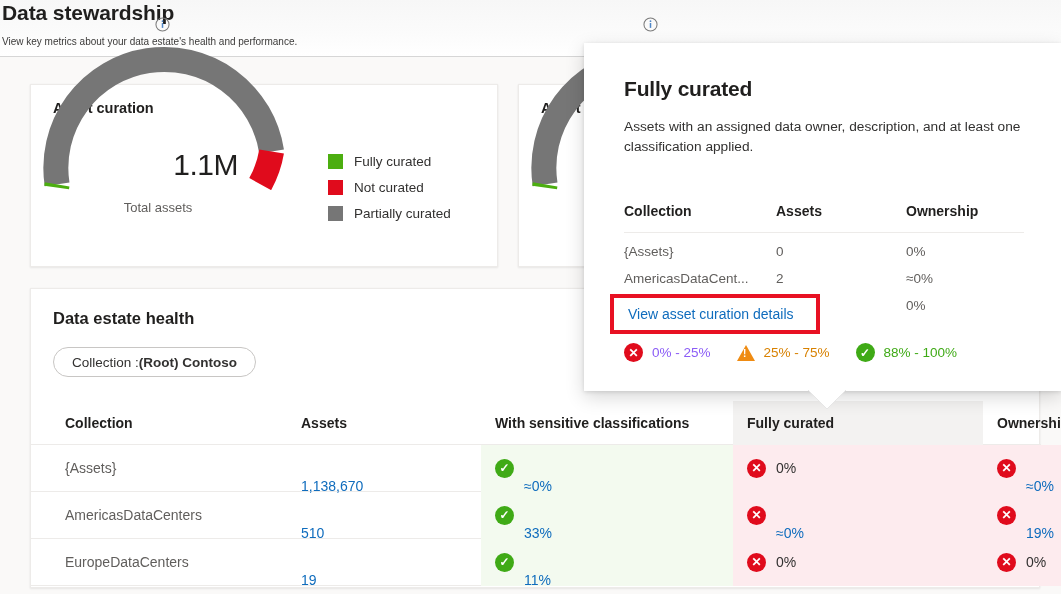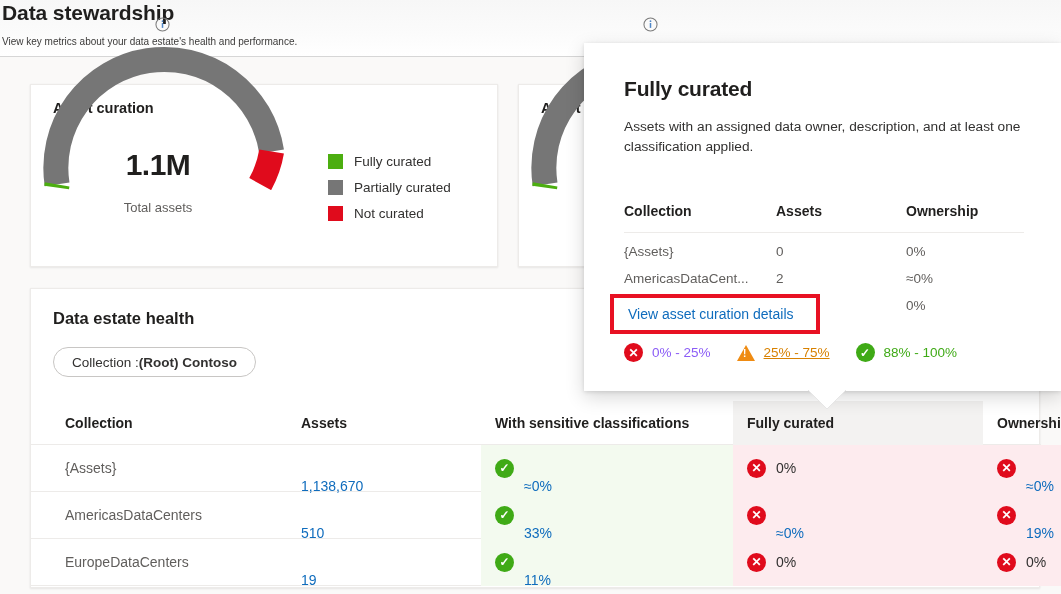--- a/index.html
+++ b/index.html
@@ -53,22 +53,23 @@
 
   
   .gauge { position:absolute; }
   #gauge-1 { left:28px; top:40px; }
   #gauge-2 { left:516px; top:40px; }
 
   .gauge-center {
     position:absolute; width:160px; text-align:center;
   }
   .gauge-total {
-    font-size:30px; font-weight:700; color:#201f1e; line-height:1;
+    font-size:30px; font-weight:400; color:#201f1e; line-height:1;
     letter-spacing:-0.5px;
+    text-align:right;
   }
   .gauge-caption { font-size:13px; color:#605e5c; margin-top:20px; }
   #gauge-center-1 { left:78px; top:150px; }
 
   
   .legend { position:absolute; left:328px; top:148px; }
   .legend-row { display:flex; align-items:center; height:26px; }
   .legend-swatch { width:15px; height:15px; flex:0 0 15px; }
   .legend-label { margin-left:11px; font-size:13.5px; color:#323130; }
 
@@ -200,26 +201,26 @@
   <div class="gauge-total">1.1M</div>
   <div class="gauge-caption">Total assets</div>
 </div>
 
 <div class="legend">
   <div class="legend-row">
     <span class="legend-swatch" style="background:#4cae10;"></span>
     <span class="legend-label">Fully curated</span>
   </div>
   <div class="legend-row">
+    <span class="legend-swatch" style="background:#e00b1c;"></span>
+    <span class="legend-label">Not curated</span>
+  </div>
+  <div class="legend-row">
     <span class="legend-swatch" style="background:#767676;"></span>
     <span class="legend-label">Partially curated</span>
-  </div>
-  <div class="legend-row">
-    <span class="legend-swatch" style="background:#e00b1c;"></span>
-    <span class="legend-label">Not curated</span>
   </div>
 </div>
 
 <div class="card" id="card-asset-curation-2">
   <div class="card-title">Asset c</div>
 </div>
 <svg class="gauge" id="gauge-2" width="262" height="150" viewBox="0 0 262 150">
   <path d="M 29.1 144.4 A 102 102 0 0 1 243.6 111.5" fill="none" stroke="#767676" stroke-width="25"></path>
   <path d="M 243.6 111.5 A 102 102 0 0 1 232.2 144.1" fill="none" stroke="#e00b1c" stroke-width="25"></path>
   <path d="M 28.6 147.6 A 102 102 0 0 1 29.1 144.4" fill="none" stroke="#4cae10" stroke-width="25"></path>
@@ -359,19 +360,19 @@
   <span id="co-link">View asset curation details</span>
 </div>
 
 <div class="co-legend">
   <div class="co-leg-item">
     <span class="sg sg-bad">✕</span>
     <span class="co-leg-txt t-red">0% - 25%</span>
   </div>
   <div class="co-leg-item">
     <span class="warn-tri"></span>
-    <span class="co-leg-txt t-orange" style="text-decoration:underline;">25% - 75%</span>
+    <span class="co-leg-txt t-orange" style="">25% - 75%</span>
   </div>
   <div class="co-leg-item">
     <span class="sg sg-ok">✓</span>
     <span class="co-leg-txt t-green">88% - 100%</span>
   </div>
 </div>
 
 </body></html>

